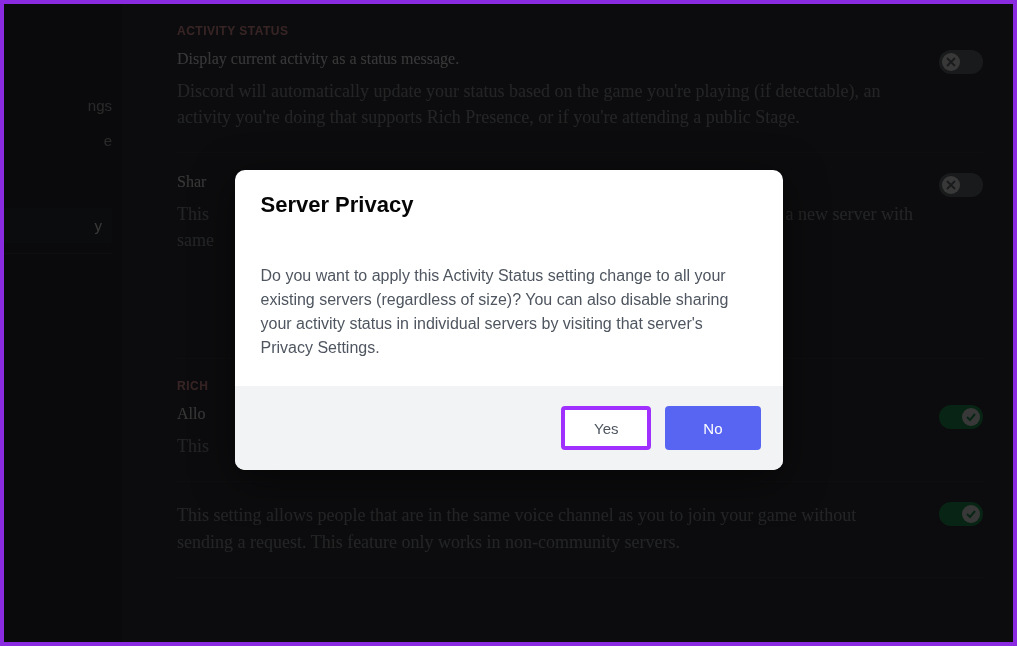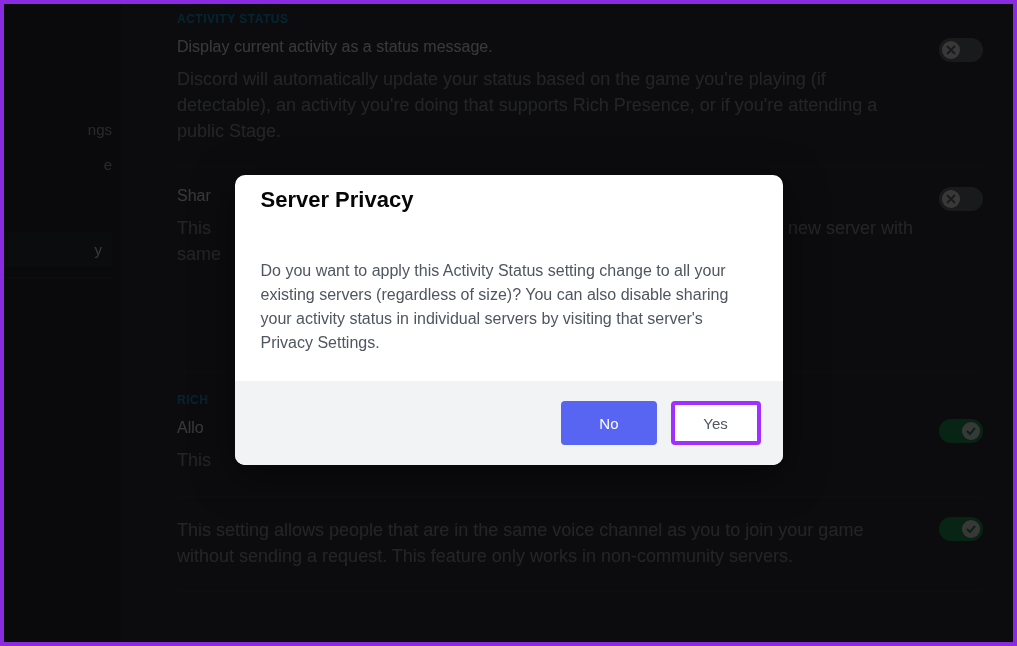--- a/index.html
+++ b/index.html
@@ -13,21 +13,21 @@
   }
   .frame {
     position: absolute;
     top: 4px; left: 4px; right: 4px; bottom: 4px;
     background: #36393f;
     display: flex;
   }
   .sidebar {
     width: 118px;
     background: #2f3136;
-    padding-top: 108px;
+    padding-top: 84px;
     padding-left: 0;
     color: #8e9297;
     font-size: 15px;
   }
   .sidebar-item {
     padding: 9px 10px 9px 0;
     text-align: right;
     cursor: pointer;
     color: #b9bbbe;
   }
@@ -44,29 +44,30 @@
   .content {
     flex: 1;
     padding: 0 30px 0 55px;
     color: #b9bbbe;
     overflow: hidden;
   }
   .section-label {
     font-size: 12px;
     font-weight: 700;
     letter-spacing: 0.5px;
-    color: #0ea5e9;
+    color: #fca5a5;
     text-transform: uppercase;
-    margin-top: 8px;
+    margin-top: 20px;
     margin-bottom: 12px;
   }
   .setting {
     position: relative;
     padding-right: 70px;
     margin-bottom: 22px;
+    font-family: Liberation Serif, serif;
   }
   .setting-title {
     font-size: 16px;
     font-weight: 500;
     color: #ffffff;
     margin-bottom: 10px;
   }
   .setting-desc {
     font-size: 18px;
     color: #a3a6aa;
@@ -109,21 +110,21 @@
   }
   .modal {
     width: 548px;
     background: #ffffff;
     border-radius: 10px;
     overflow: hidden;
     box-shadow: 0 10px 40px rgba(0,0,0,.5);
     margin-top: -6px;
   }
   .modal-body {
-    padding: 12px 26px 26px 26px;
+    padding: 22px 26px 26px 26px;
   }
   .modal-title {
     font-size: 22px;
     font-weight: 700;
     color: #060607;
     margin-bottom: 16px;
   }
   .modal-text {
     font-size: 16px;
     color: #4f5660;
@@ -238,18 +239,18 @@
     <div class="divider"></div>
   </div>
 
   <div class="overlay">
     <div class="modal">
       <div class="modal-body">
         <div class="modal-title">Server Privacy</div>
         <div class="modal-text">Do you want to apply this Activity Status setting change to all your existing servers (regardless of size)? You can also disable sharing your activity status in individual servers by visiting that server's Privacy Settings.</div>
       </div>
       <div class="modal-footer">
+        <button class="btn btn-secondary">Yes</button>
         <button class="btn btn-primary">No</button>
-        <button class="btn btn-secondary">Yes</button>
       </div>
     </div>
   </div>
 </div>
 
 </body></html>

